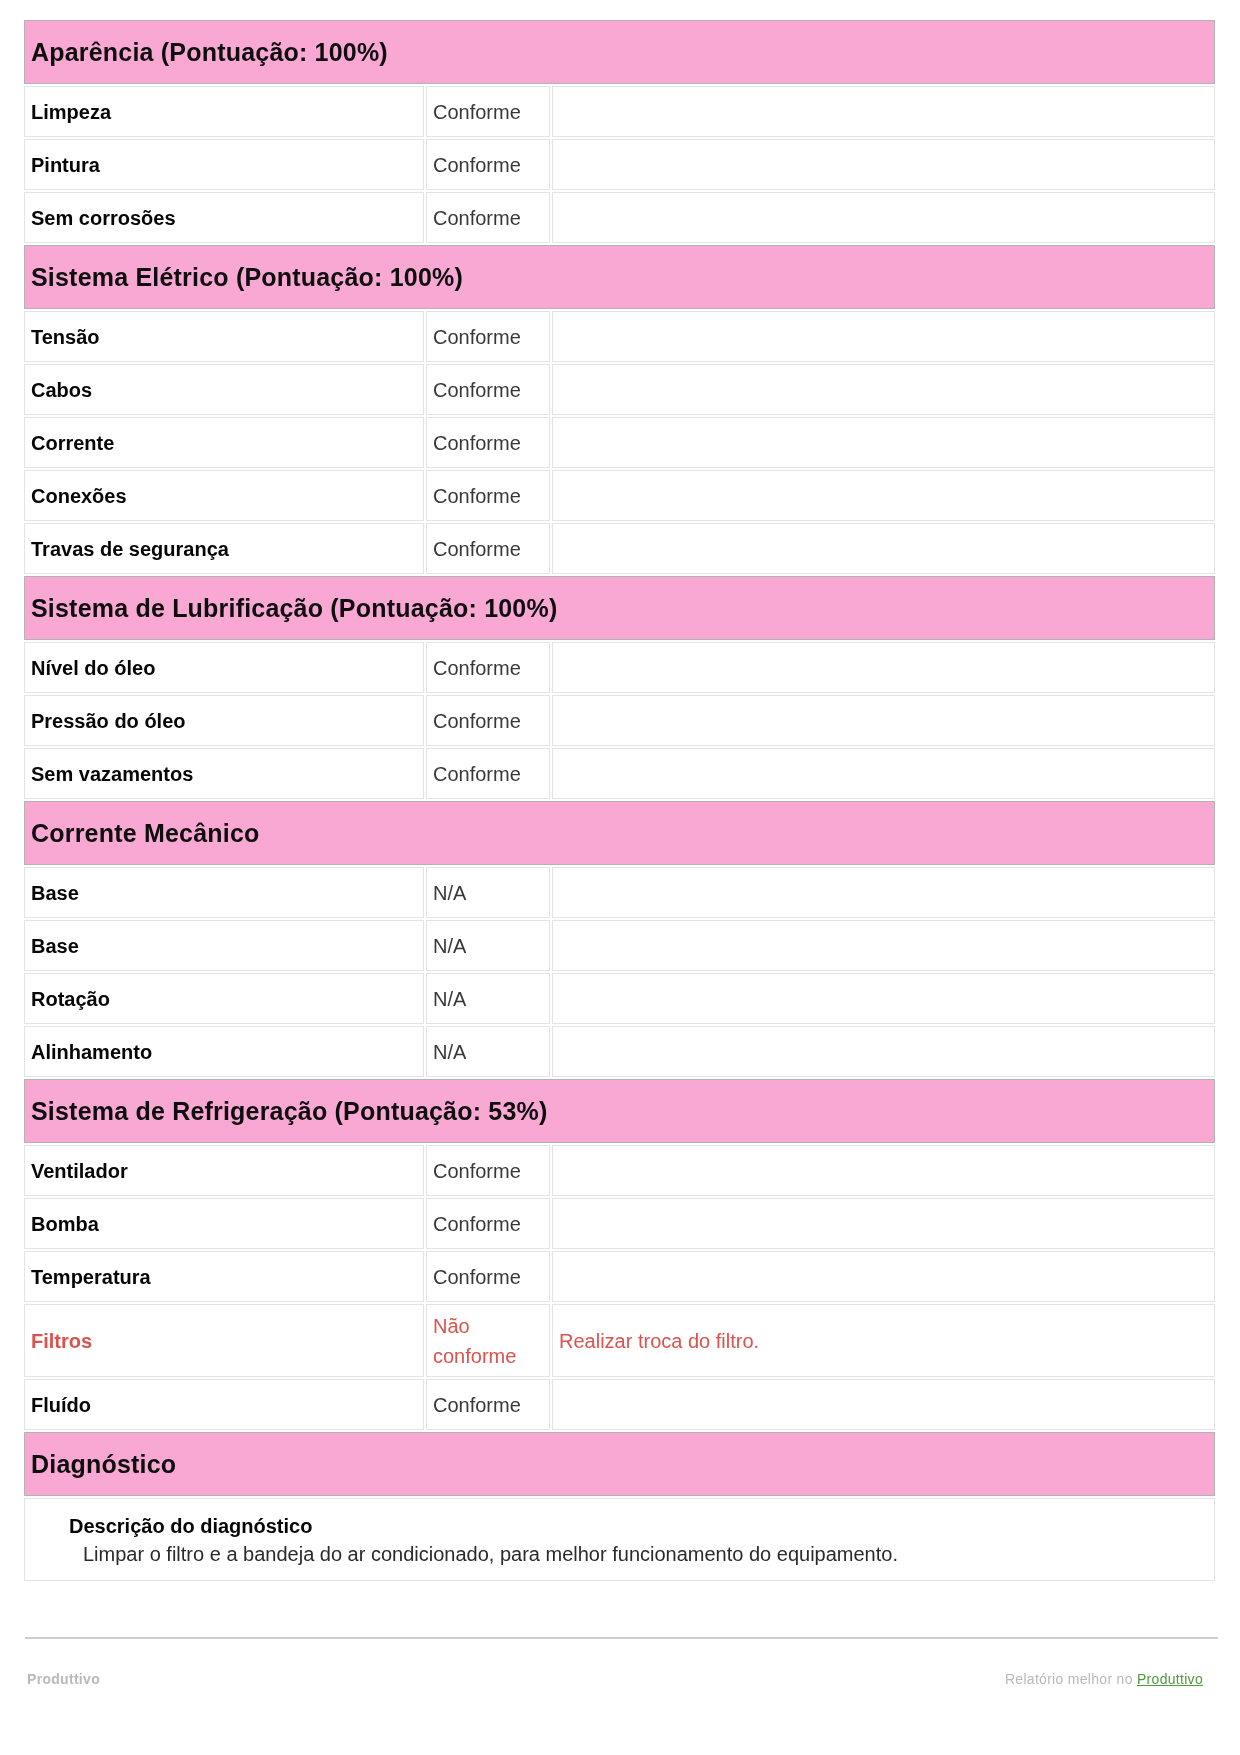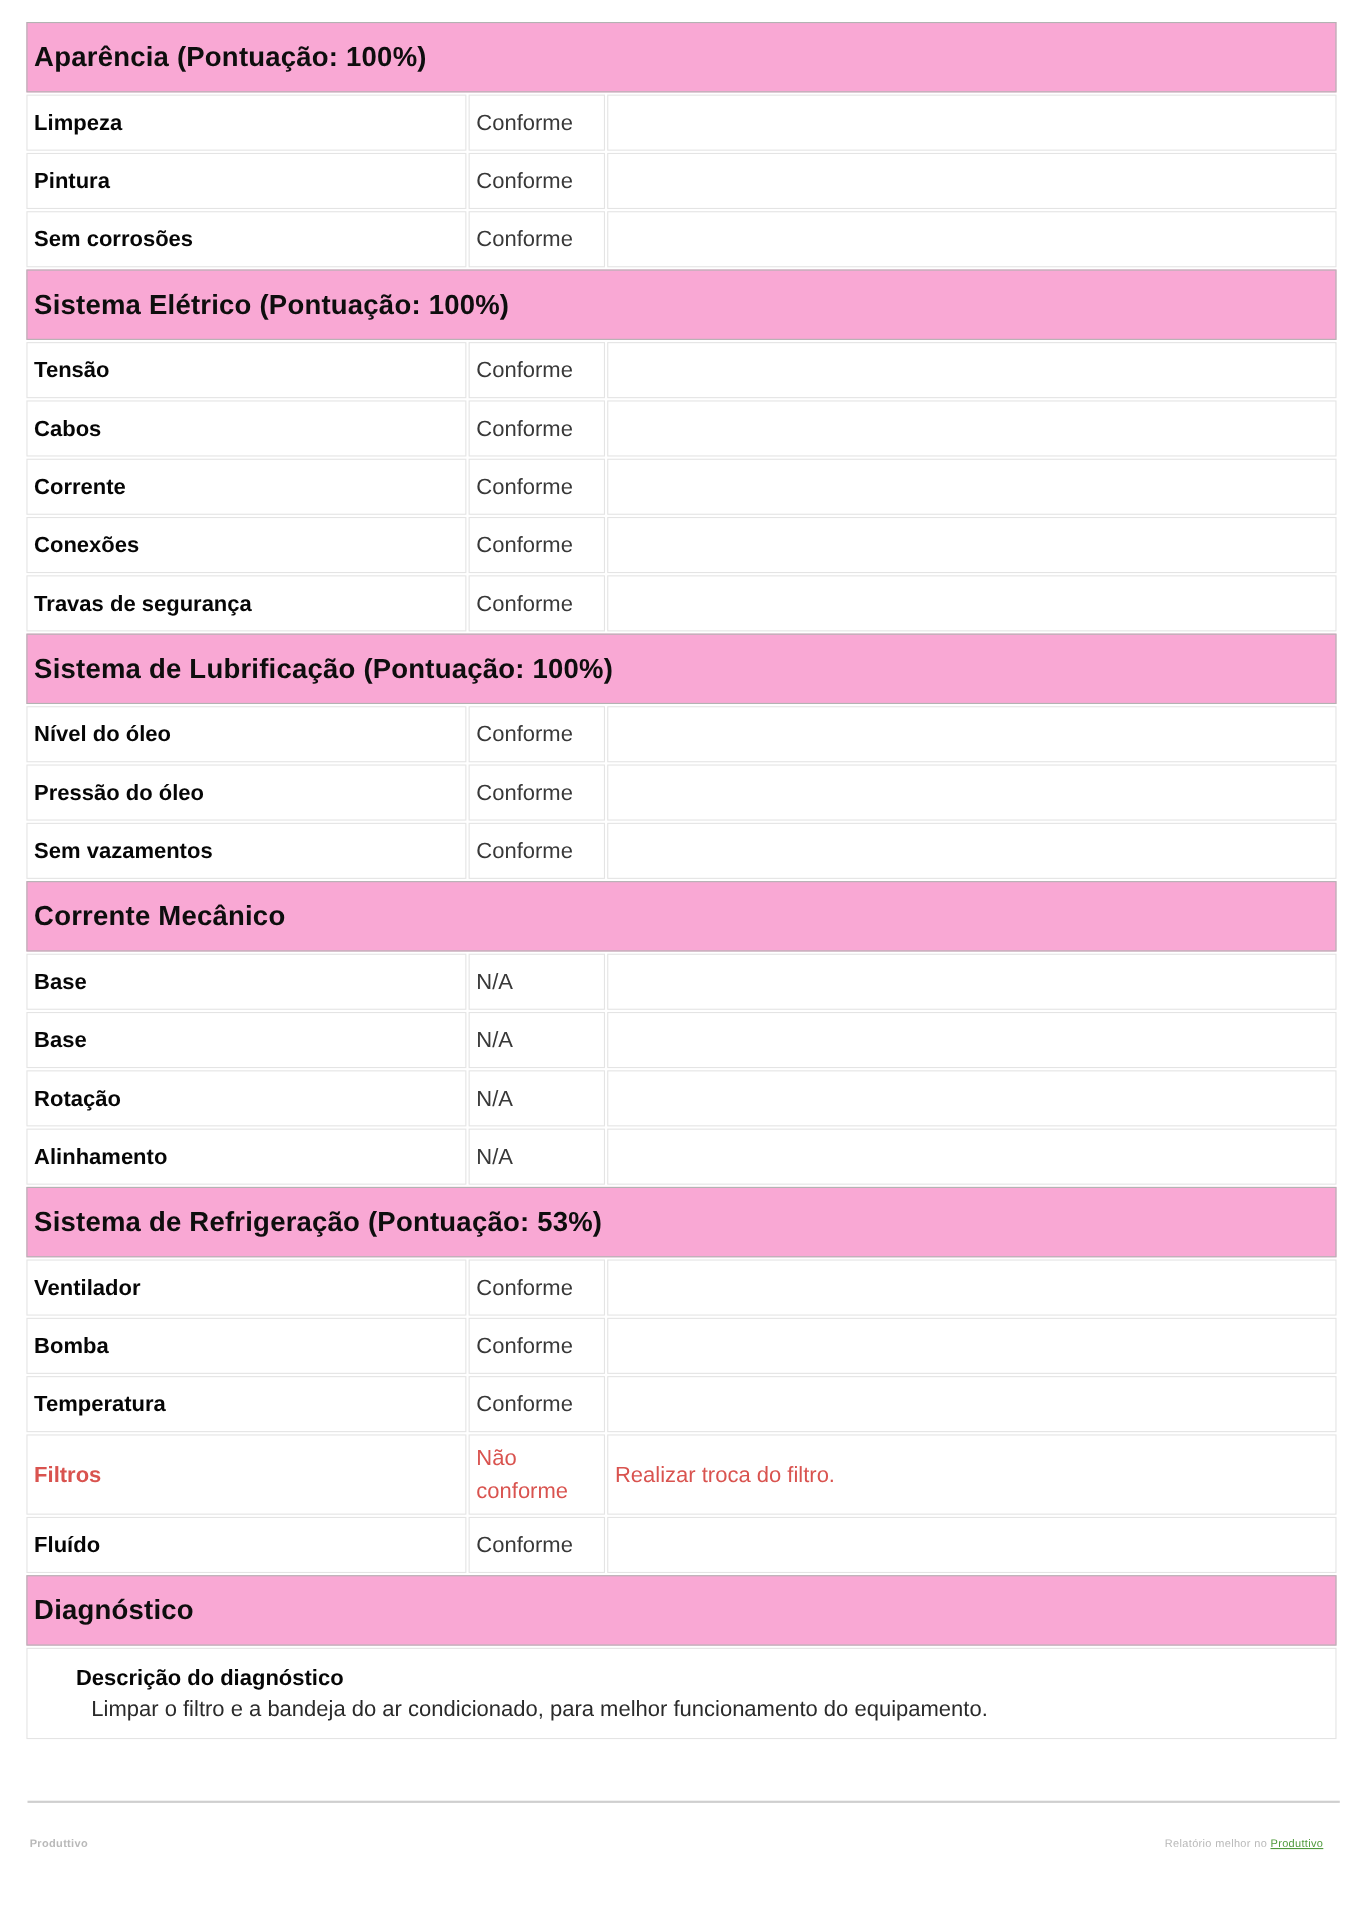--- a/index.html
+++ b/index.html
@@ -51,21 +51,21 @@
   .diag-label { font-weight: bold; color: #060606; line-height: 28px; font-size: 20px; }
   .diag-text  { line-height: 28px; color: #2a2a2a; font-size: 20px; margin-left: 14px; }
 
   .footer-divider {
     position: absolute; top: 1637px; left: 25px; width: 1193px;
     border: none; border-top: 2px solid #cfcfcf; margin: 0;
   }
   .footer {
     position: absolute; top: 1671px; left: 27px; width: 1176px;
     display: flex; justify-content: space-between; align-items: center;
-    font-size: 10px; color: #b9b9b9; letter-spacing: 0.3px;
+    font-size: 14px; color: #b9b9b9; letter-spacing: 0.3px;
   }
   .footer .brand { font-weight: bold; }
   .footer .gen { color: #b9b9b9; }
   .footer a { color: #4f9a3c; text-decoration: underline; cursor: pointer; }
 </style>
 </head>
 <body>
 
 <div class="sheet">
   <table class="report">

